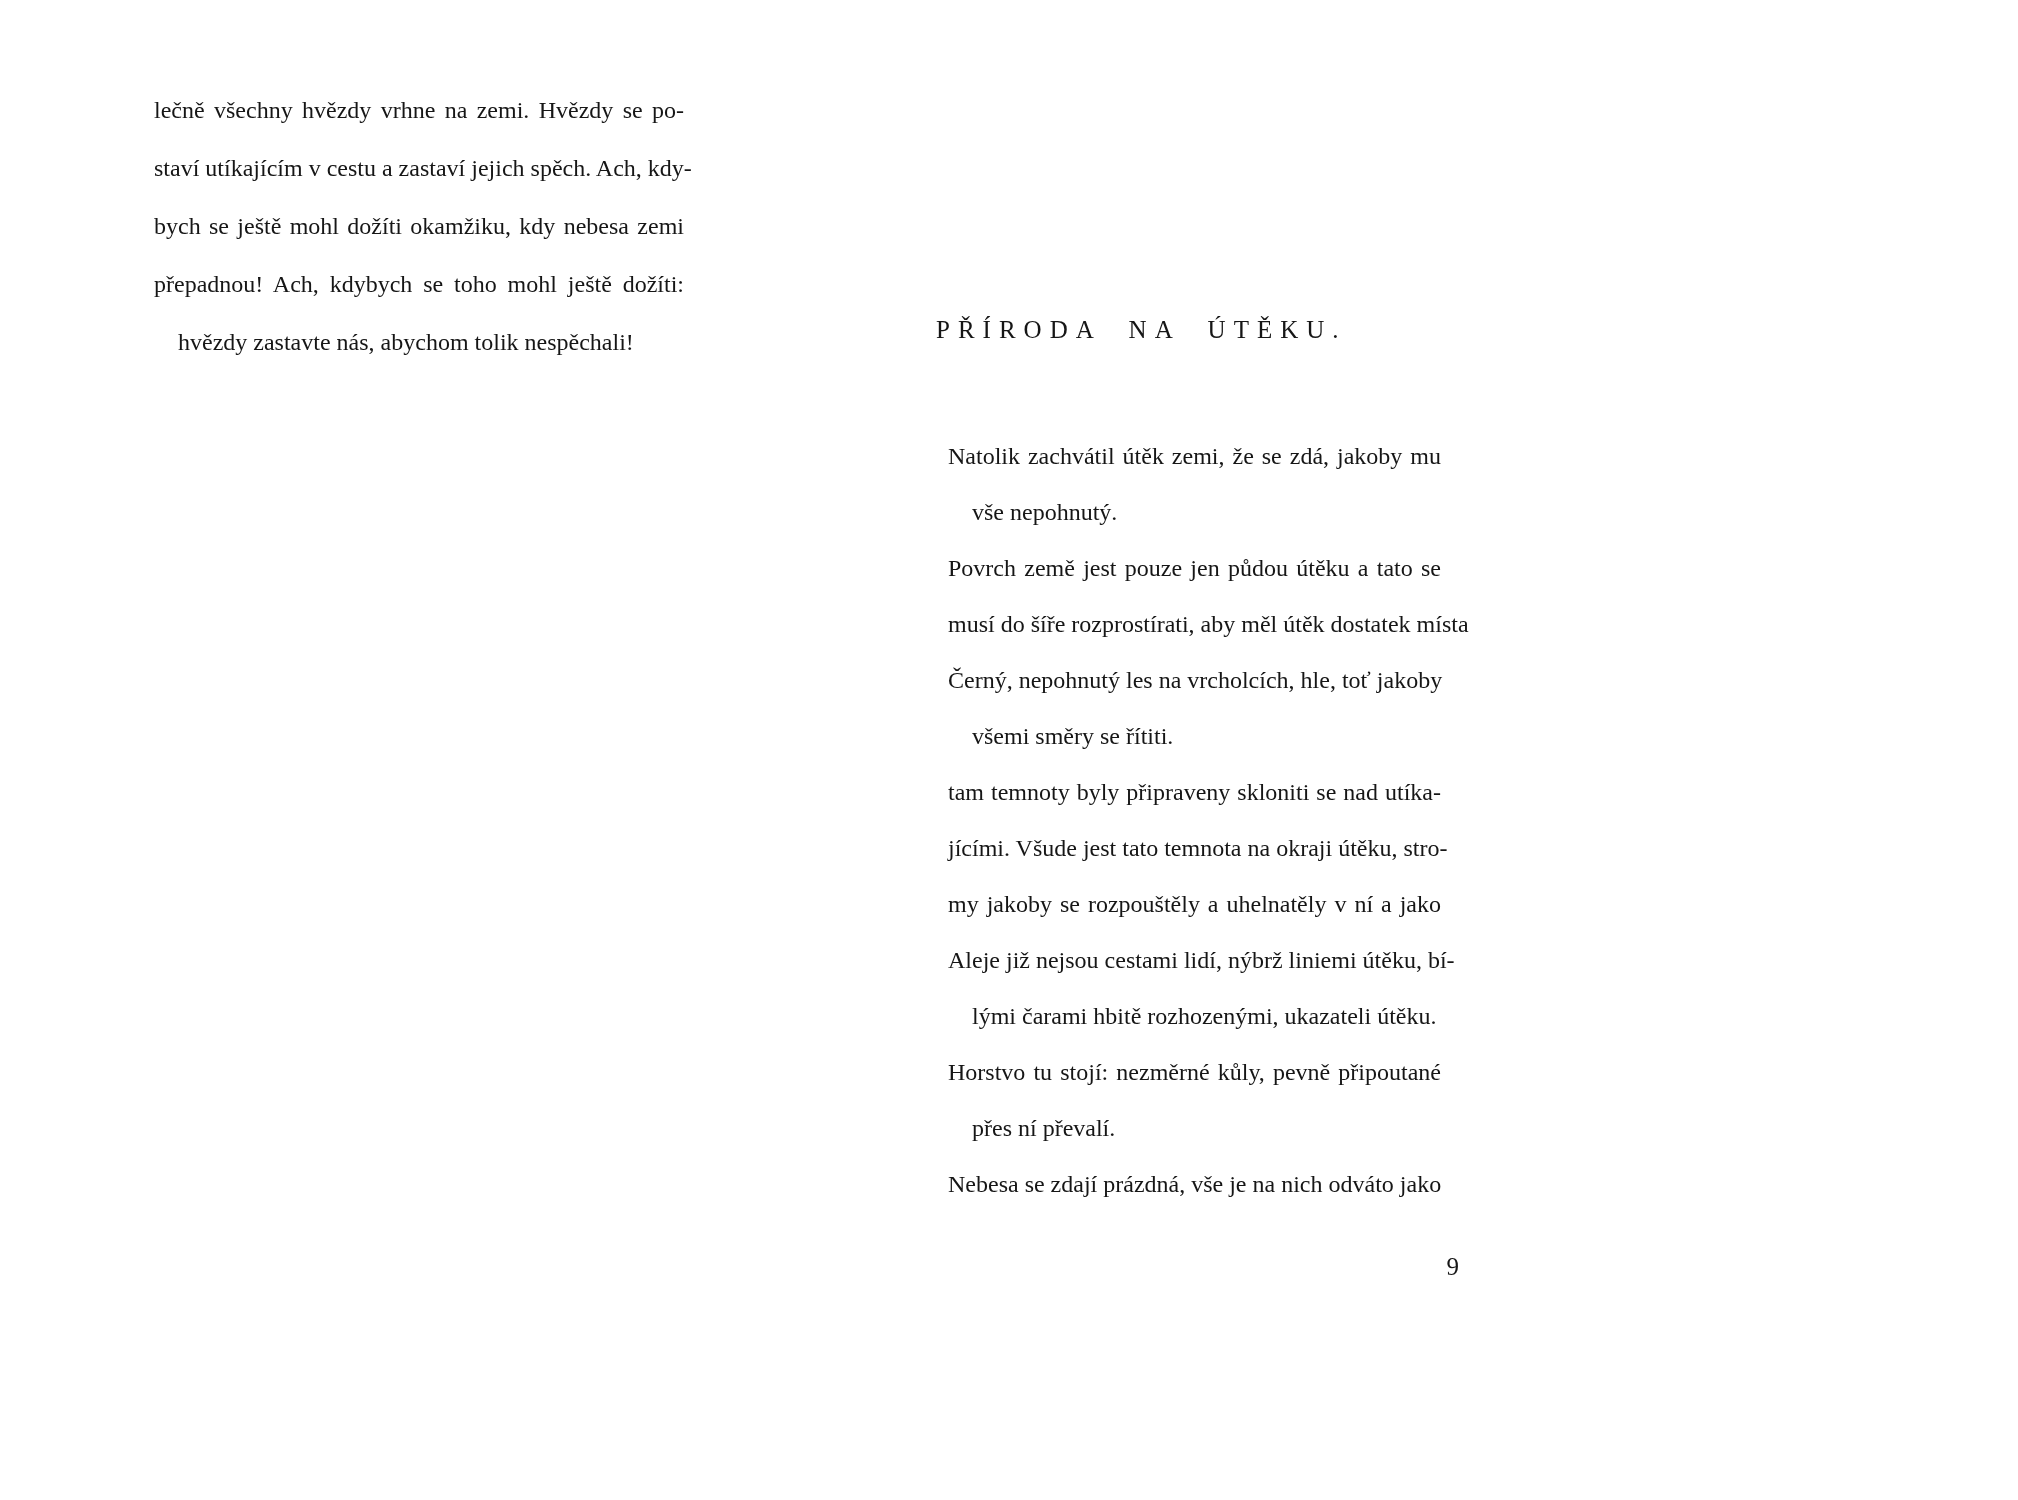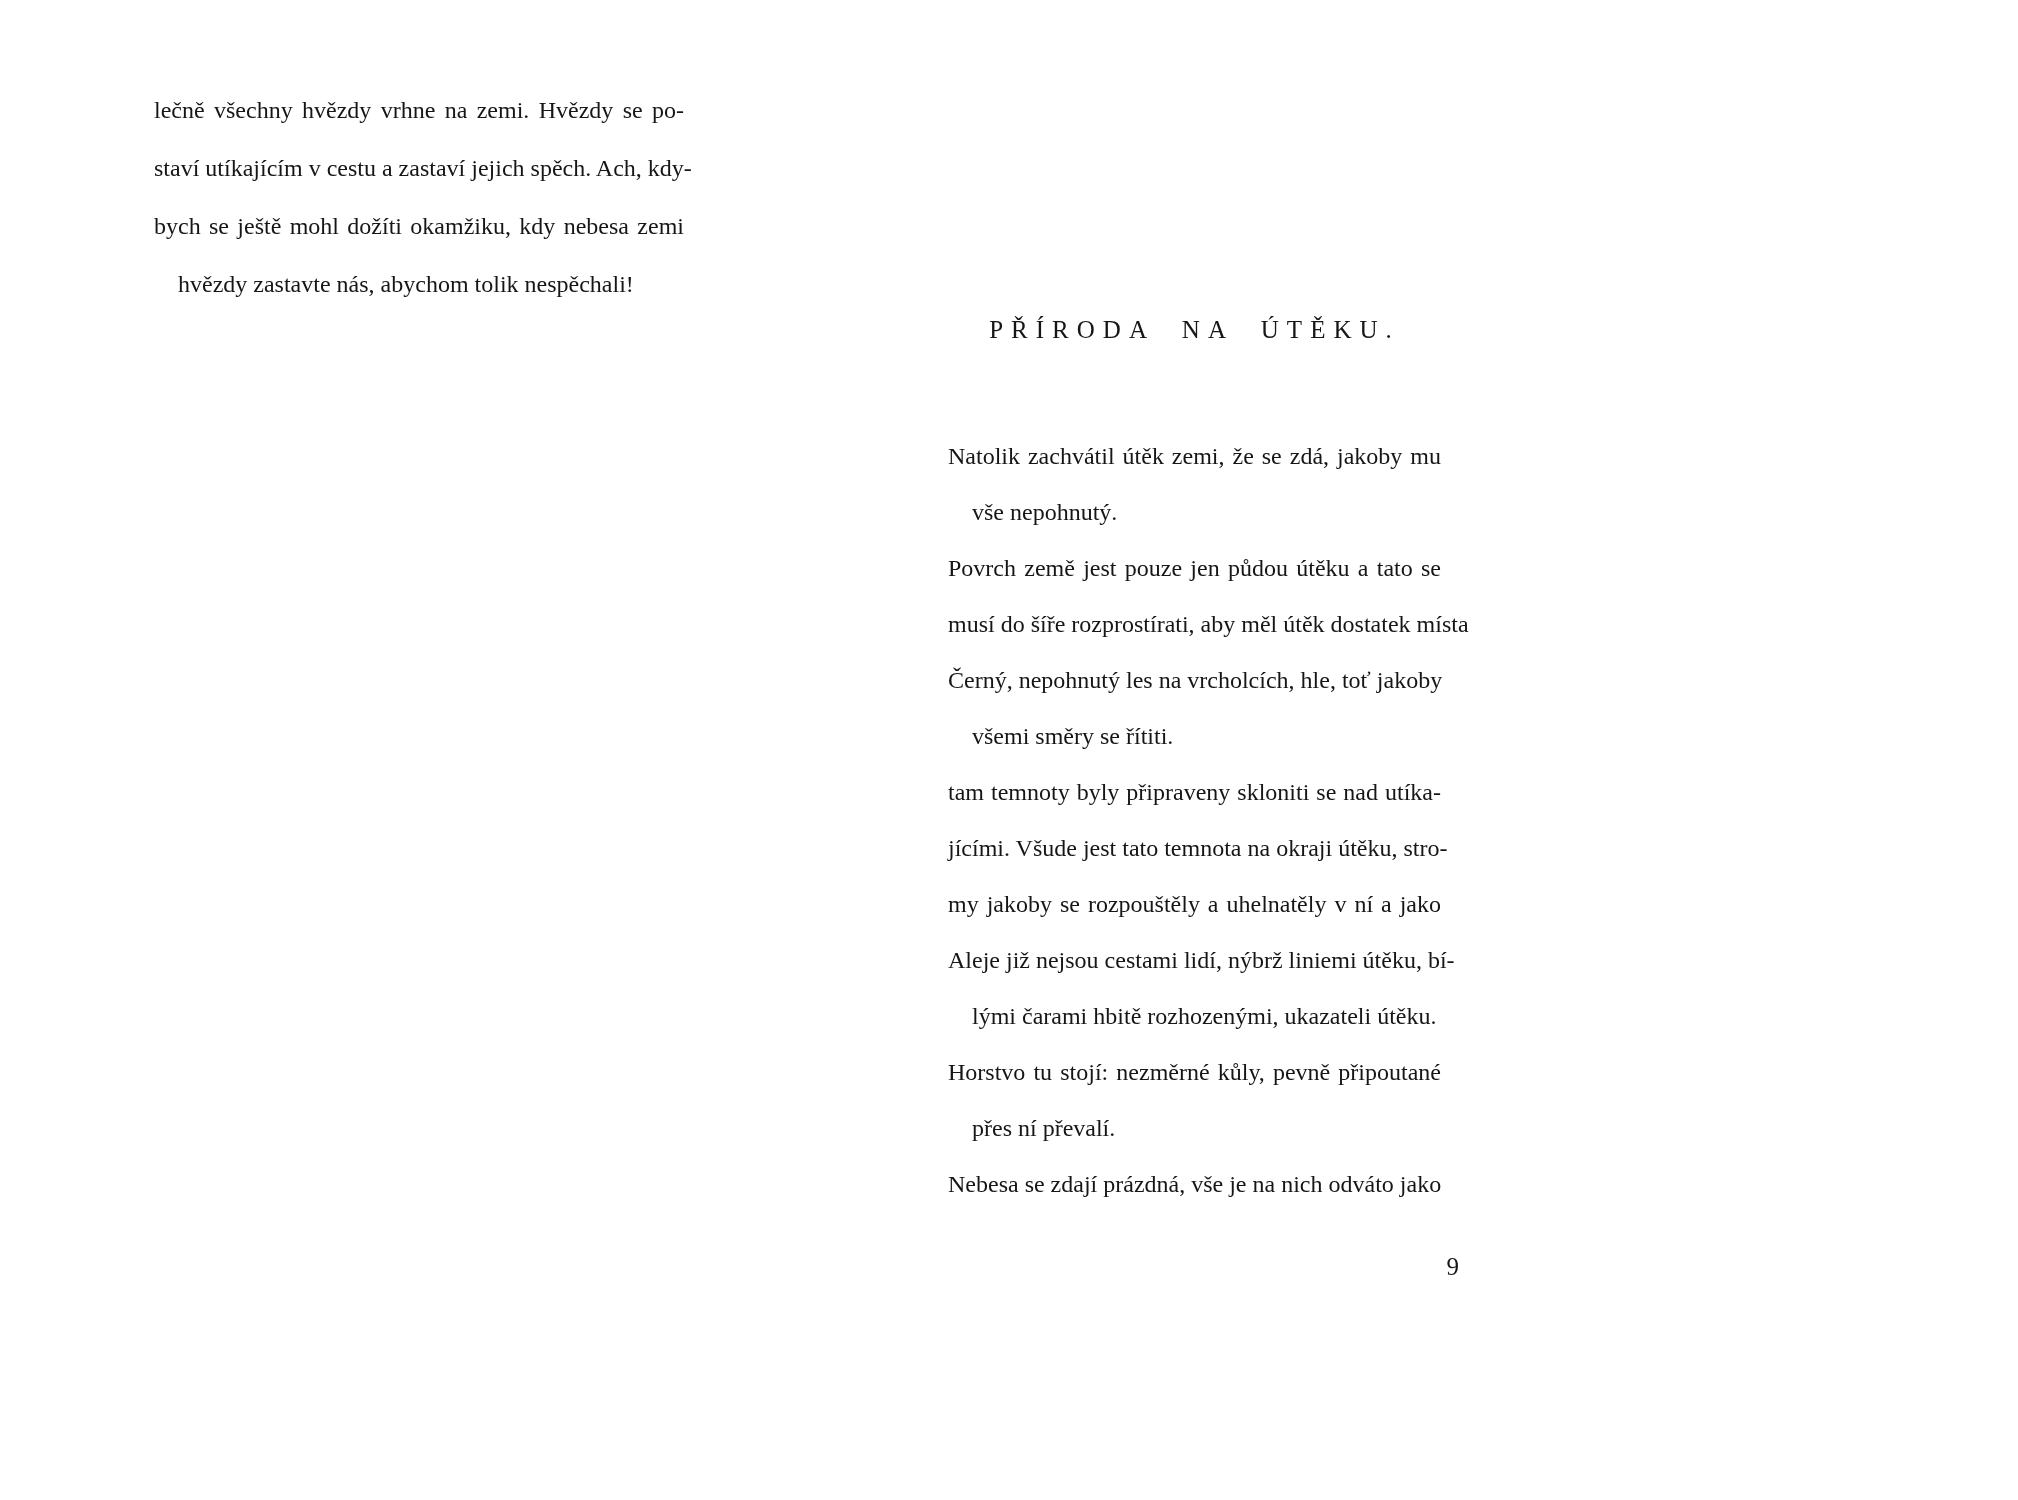--- a/index.html
+++ b/index.html
@@ -43,41 +43,42 @@
   }
   .line.line-end {
     text-align-last: left;
     margin-left: 24px;
   }
   .chapter-title {
     font-size: 25px;
     line-height: 32px;
     letter-spacing: 8px;
     word-spacing: 14px;
-    text-align: center;
+    text-align: left;
     margin-bottom: 58px;
     white-space: nowrap;
   }
   .page-number {
     font-size: 25px;
     line-height: 30px;
     text-align: right;
     margin-top: 16px;
     padding-right: 6px;
   }
 </style>
 </head>
 <body>
 
 <div class="book-spread">
 
   <div class="left-page-text">
       <div class="line">lečně všechny hvězdy vrhne na zemi. Hvězdy se po-</div>
       <div class="line">staví utíkajícím v cestu a zastaví jejich spěch. Ach, kdy-</div>
       <div class="line">bych se ještě mohl dožíti okamžiku, kdy nebesa zemi</div>
+      <div class="line">přepadnou! Ach, kdybych se toho mohl ještě dožíti:</div>
       <div class="line line-end">hvězdy zastavte nás, abychom tolik nespěchali!</div>
     </div>
 
   <div class="right-page-block">
 
     <div class="chapter-title">PŘÍRODA NA ÚTĚKU.</div>
 
     <div>
         <div class="line">Natolik zachvátil útěk zemi, že se zdá, jakoby mu</div>
         <div class="line line-end">vše nepohnutý.</div>

